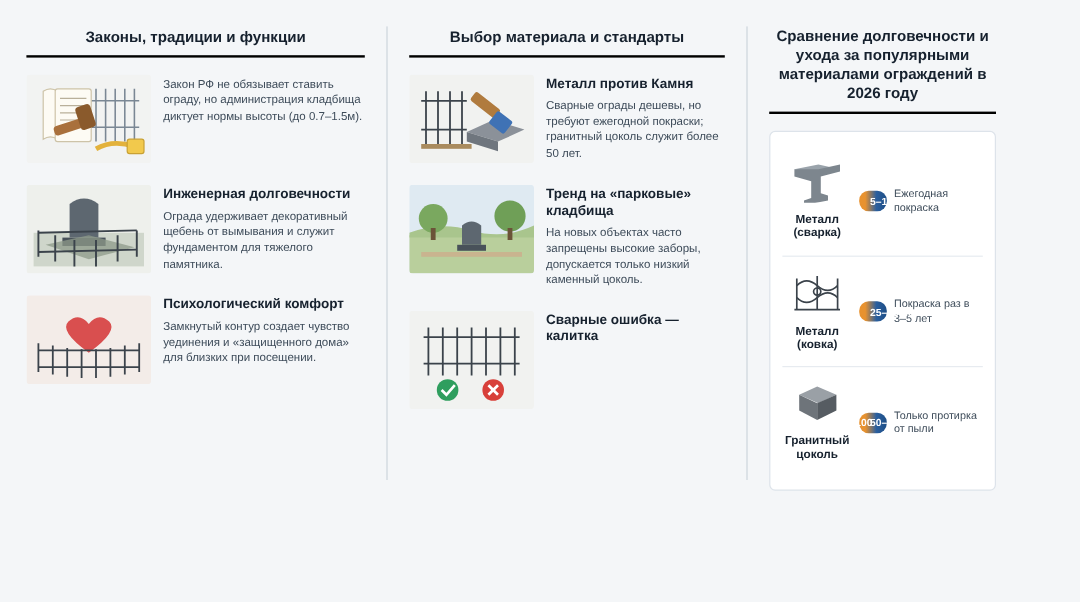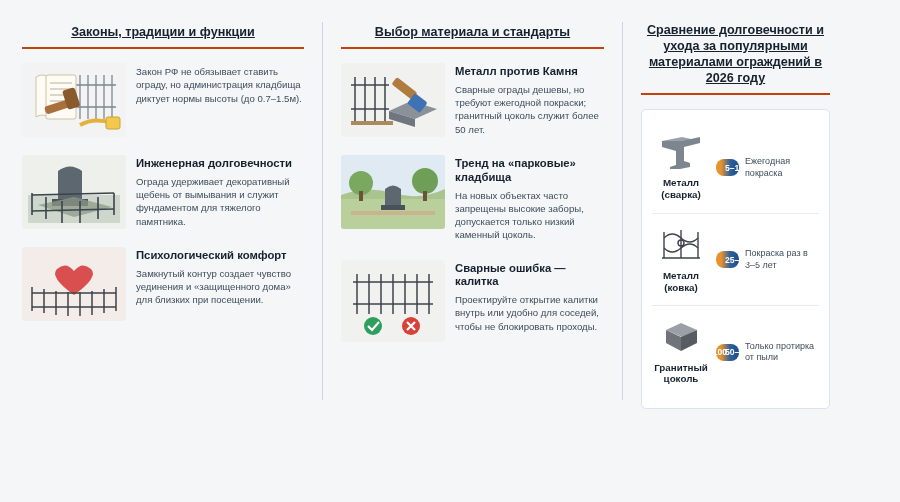--- a/index.html
+++ b/index.html
@@ -36,21 +36,21 @@
 
   .col-head {
     text-align: center;
     font-size: 12.6px;
     font-weight: bold;
     color: #16212e;
     line-height: 1.28;
     margin-bottom: 14px;
     padding-bottom: 7px;
   }
-  .col-head.underline { border-bottom: 2px solid #c2410c; display: inline-block; width: 100%; text-decoration: underline; }
+  .col-head.underline { border-bottom: 2px solid #000000; display: inline-block; width: 100%; }
 
   
   .item { display: flex; gap: 10px; margin-bottom: 18px; }
   .item-text { flex: 1; padding-top: 2px; }
   .item-title {
     font-size: 11.3px; font-weight: bold; color: #16212e;
     line-height: 1.22; margin-bottom: 4px;
   }
   .item-body { font-size: 9.6px; color: #3e4c5a; line-height: 1.38; }
 
@@ -257,21 +257,20 @@
                 <path d="M12 44 h80"></path>
             </g>
             <circle cx="32" cy="66" r="9" fill="#2f9e5e"></circle>
             <path d="M27 66 l4 4 l7 -8" stroke="#fff" stroke-width="2.2" fill="none"></path>
             <circle cx="70" cy="66" r="9" fill="#d8403a"></circle>
             <path d="M66 62 l8 8 M74 62 l-8 8" stroke="#fff" stroke-width="2.2"></path>
           </svg>
         </div>
         <div class="item-text">
           <div class="item-title">Сварные ошибка — калитка</div>
-          <div class="item-body">Проектируйте открытие калитки внутрь или удобно для соседей, чтобы не блокировать проходы.</div>
         </div>
       </div>
     </div>
 
     <div class="col col-3">
       <div class="col-head underline">Сравнение долговечности и ухода за популярными материалами ограждений в 2026 году</div>
 
       <div class="panel">
 
         <div class="mat-row">

